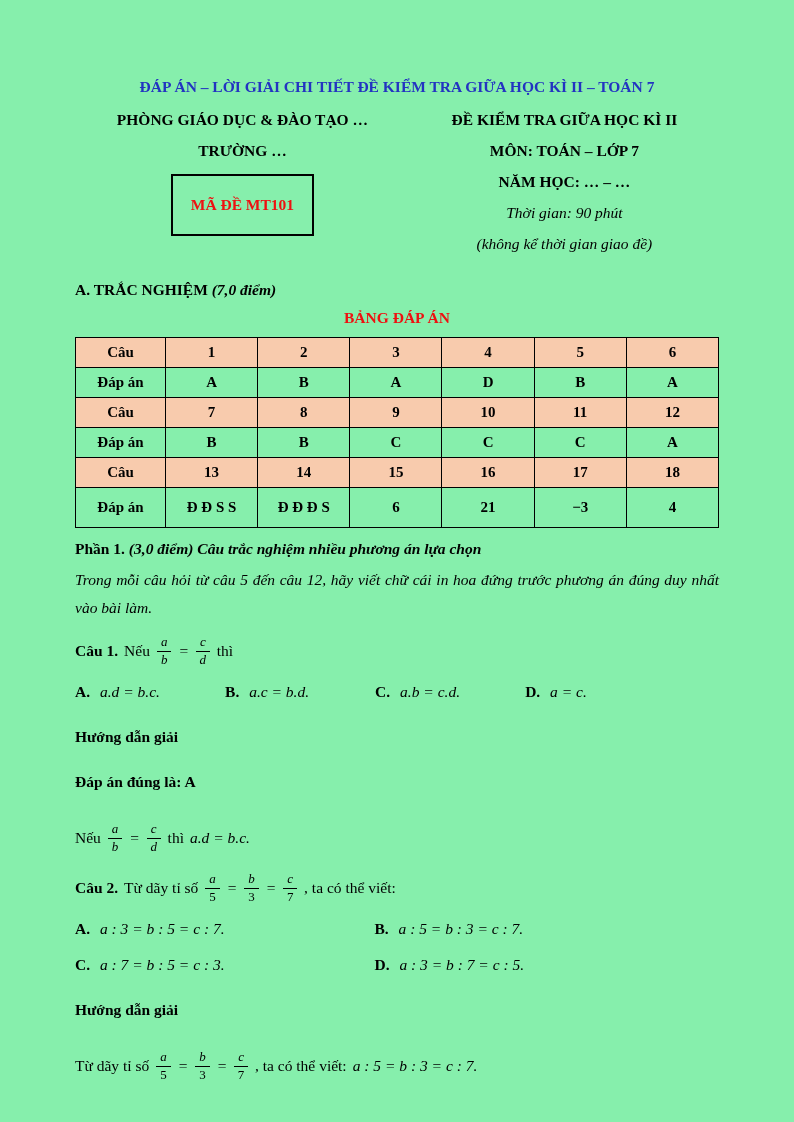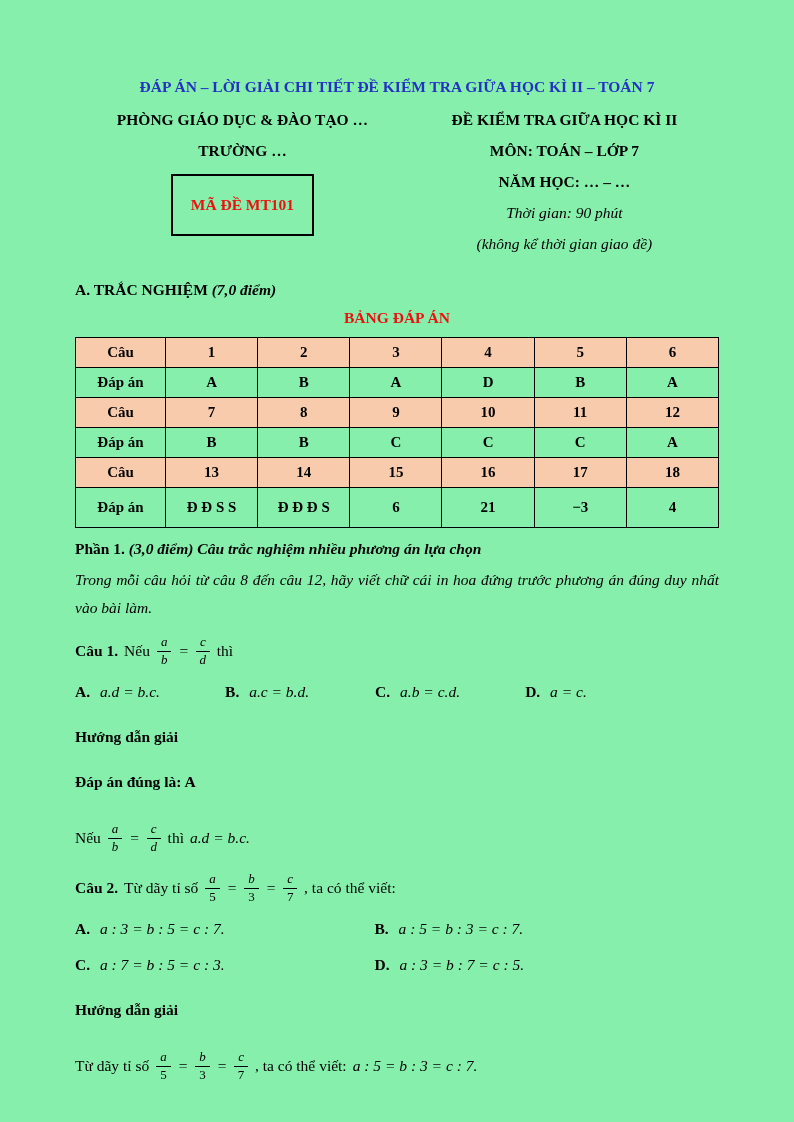--- a/index.html
+++ b/index.html
@@ -166,21 +166,21 @@
       </tr>
     </tbody>
   </table>
 
   <p class="part-heading">
     <span class="b">Phần 1.</span>
     <span class="b i">(3,0 điểm)</span>
     <span class="b i">Câu trắc nghiệm nhiều phương án lựa chọn</span>
   </p>
 
-  <p class="instruction i">Trong mỗi câu hỏi từ câu 8 đến câu 12, hãy viết chữ cái in hoa đứng trước phương án đúng duy nhất vào bài làm.</p>
+  <p class="instruction i">Trong mỗi câu hỏi từ câu 5 đến câu 12, hãy viết chữ cái in hoa đứng trước phương án đúng duy nhất vào bài làm.</p>
 
   <div class="q-line">
     <span class="b">Câu 1.</span>
     <span>Nếu</span>
     <span class="frac">
       <span class="num it">a</span>
       <span class="den it">b</span>
     </span>
     <span class="math">=</span>
     <span class="frac">

